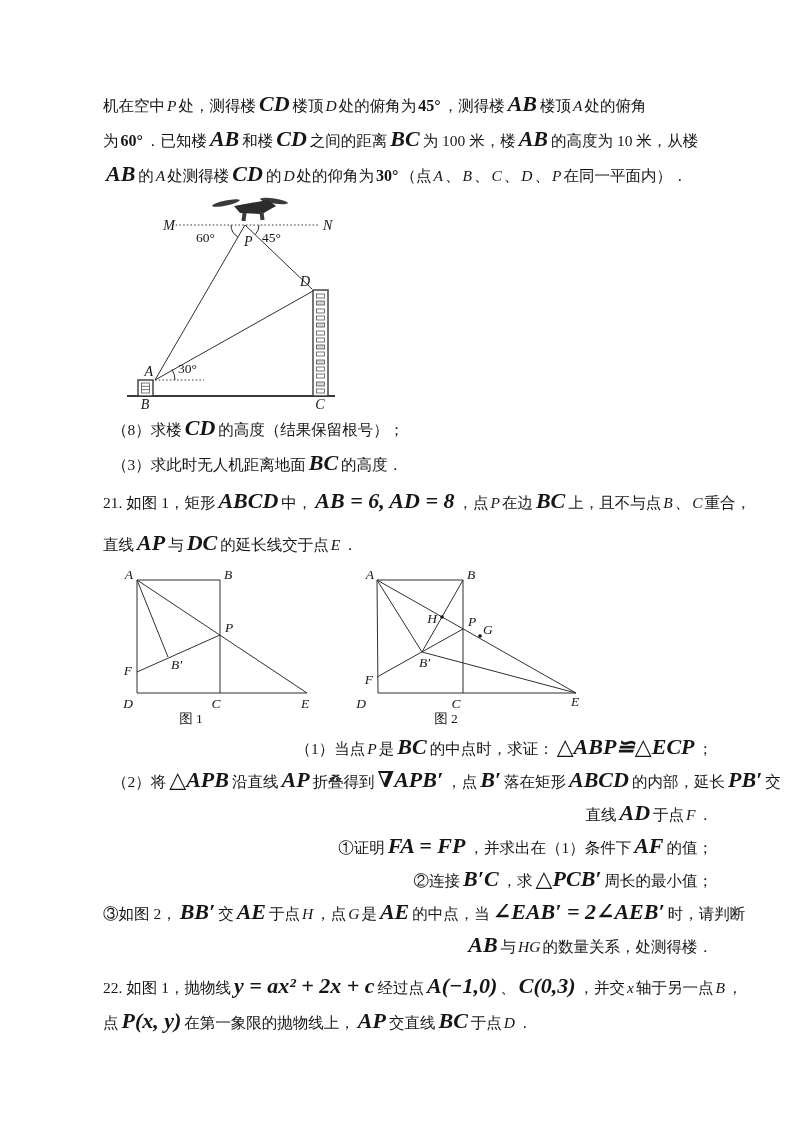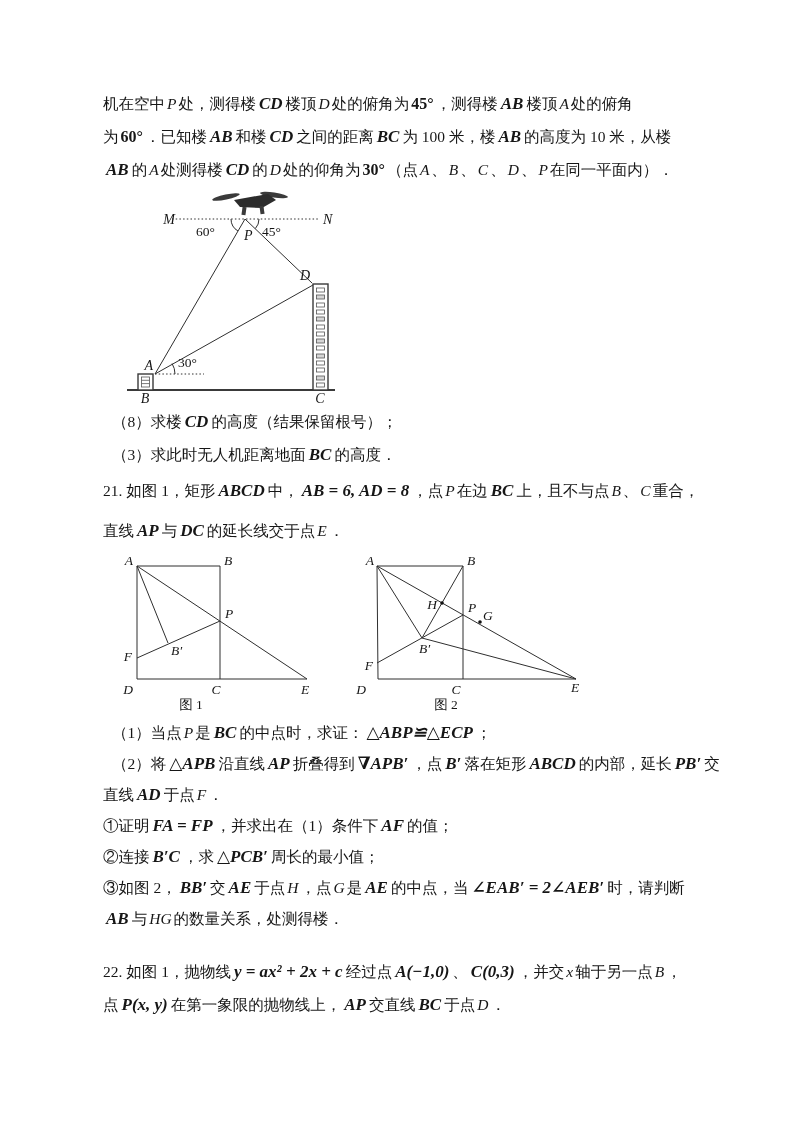--- a/index.html
+++ b/index.html
@@ -6,30 +6,30 @@
   .page{position:relative;width:794px;height:1123px;background:#ffffff;overflow:hidden;
         font-family:"Liberation Serif","DejaVu Serif",serif;color:#161616;}
   .content{position:absolute;left:103px;top:87px;width:610px;}
   .line{line-height:33px;font-size:15.5px;white-space:nowrap;}
   .p21 .line{line-height:40px;}
   .subs .line{line-height:31px;}
   .p22 .line{line-height:33px;}
   .ind{padding-left:9px;}
   
   .seg-c{font-family:"Liberation Serif","DejaVu Serif",serif;}
-  .seg-m{font-weight:700;font-style:italic;font-size:17px;margin:0 3px;}
+  .seg-m{font-weight:700;font-style:italic;font-size:22px;margin:0 3px;}
   .seg-i{font-style:italic;margin:0 2px;}
   .seg-b{font-weight:700;font-size:16px;margin:0 2px;}
   .seg-u{display:inline-block;width:80px;height:15px;border-bottom:1.2px solid #161616;
          vertical-align:baseline;margin:0 2px;}
   
   .fig-drone{display:block;margin:1px 0 0 19px;}
   .figrow{display:flex;gap:35px;margin:2px 0 0 15px;}
-  .subs{margin-top:2px;}
-  .p22{margin-top:21px;}
+  .subs{margin-top:2px;text-align:right;}
+  .p22{margin-top:7px;}
   .fig .geo{stroke:#2f2f2f;stroke-width:1;fill:none;}
   .fig .dotted{stroke:#2f2f2f;stroke-width:1;stroke-dasharray:1.5 2.2;fill:none;}
   .fig .ground{stroke:#3a3a3a;stroke-width:2.2;}
   .fig text{font-family:"Liberation Serif","DejaVu Serif",serif;font-size:14px;
             font-style:italic;fill:#151515;}
   .fig text.ang{font-style:normal;font-size:13.5px;}
   .fig text.cap{font-style:normal;font-size:14px;}
   .fig.small text{font-size:13.5px;}
   .bldg rect{fill:#ffffff;stroke:#3a3a3a;stroke-width:1.4;}
   .bldg .win{stroke:#555555;stroke-width:0.8;}

